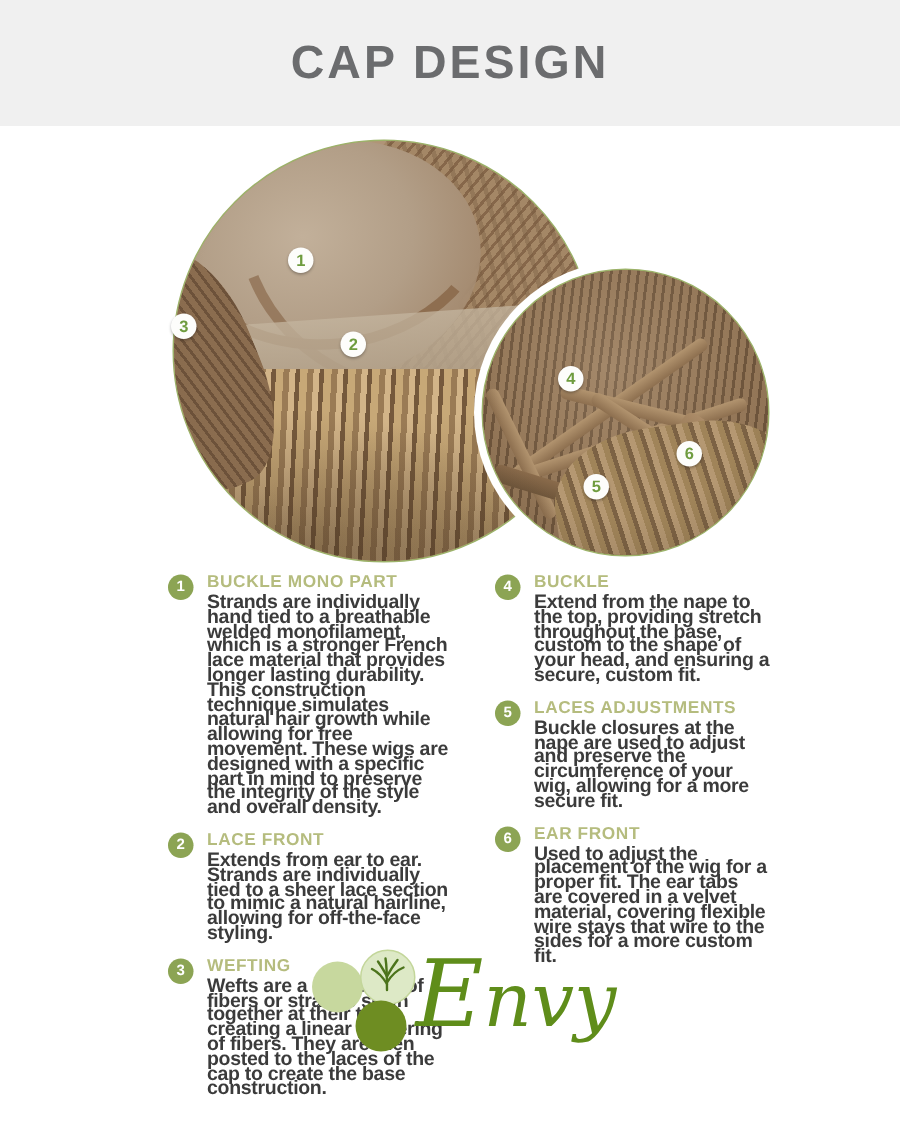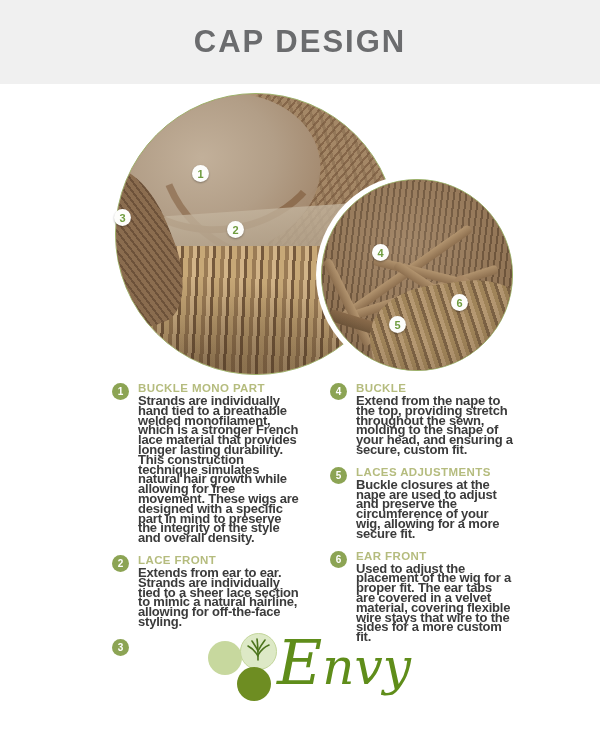--- a/index.html
+++ b/index.html
@@ -172,31 +172,35 @@
           </div>
         <div class="content">
           <h3 class="item-title">LACE FRONT</h3>
           <p class="item-body">Extends from ear to ear. Strands are individually tied to a sheer lace section to mimic a natural hairline, allowing for off-the-face styling.</p>
         </div>
       </div>
       <div class="item">
         <div class="badge">
             <span>3</span>
           </div>
+        <div class="content">
+          <h3 class="item-title">WEFTING</h3>
+          <p class="item-body">Wefts are a collection of fibers or strands sewn together at their tips, creating a linear gathering of fibers. They are then posted to the laces of the cap to create the base construction.</p>
+        </div>
       </div>
     </div>
 
     <div class="col col-right">
       <div class="item">
         <div class="badge">
             <span>4</span>
           </div>
         <div class="content">
           <h3 class="item-title">BUCKLE</h3>
-          <p class="item-body">Extend from the nape to the top, providing stretch throughout the sewn, molding to the shape of your head, and ensuring a secure, custom fit.</p>
+          <p class="item-body">Extend from the nape to the top, providing stretch throughout the base, custom to the shape of your head, and ensuring a secure, custom fit.</p>
         </div>
       </div>
       <div class="item">
         <div class="badge">
             <span>5</span>
           </div>
         <div class="content">
           <h3 class="item-title">LACES ADJUSTMENTS</h3>
           <p class="item-body">Buckle closures at the nape are used to adjust and preserve the circumference of your wig, allowing for a more secure fit.</p>
         </div>

